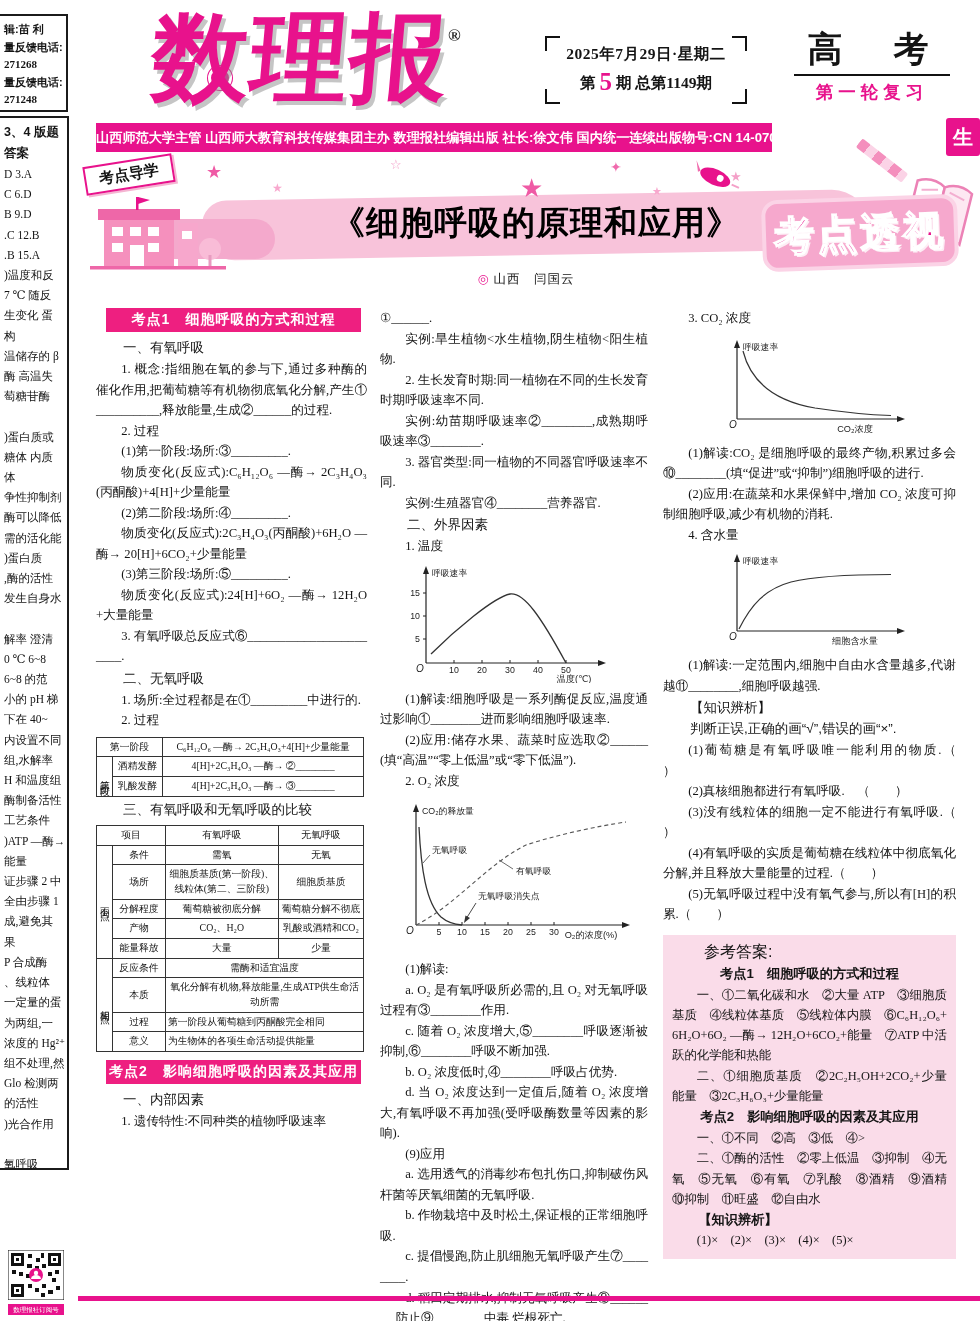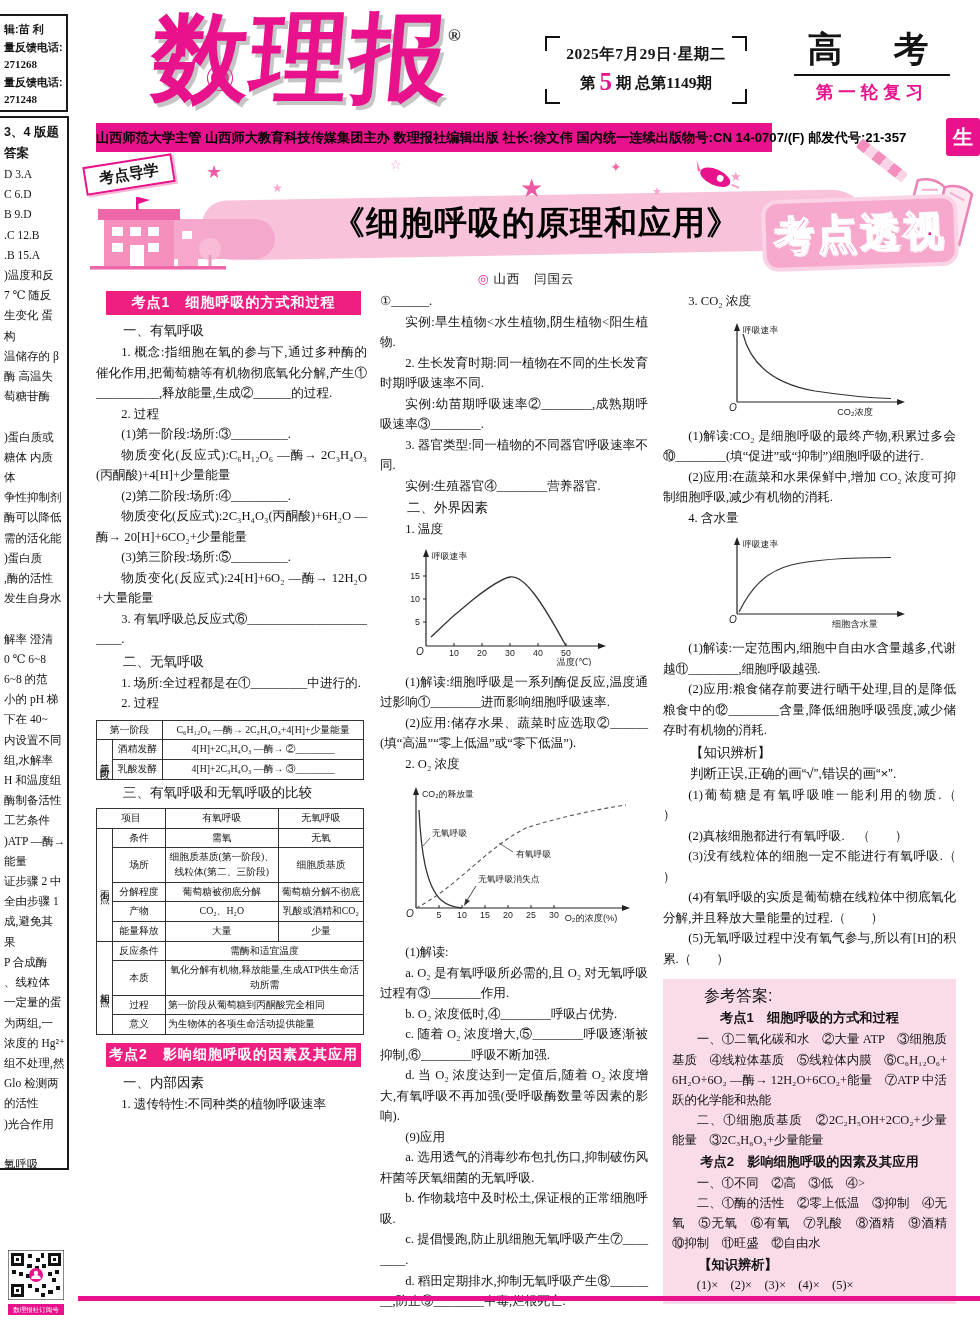--- a/index.html
+++ b/index.html
@@ -26,21 +26,21 @@
   .c-tr{top:0;right:0;border-top-width:2px;border-right-width:2px}
   .c-bl{bottom:0;left:0;border-bottom-width:2px;border-left-width:2px}
   .c-br{bottom:0;right:0;border-bottom-width:2px;border-right-width:2px}
   .dateline{font-size:15.5px;font-weight:bold;letter-spacing:.5px}
   .issueline{font-size:15.5px;font-weight:bold;margin-top:3px}
   .issue-no{color:#e8128c;font-size:25px;vertical-align:-2px;padding:0 4px;font-family:"Liberation Serif",serif}
   .gk{left:790px;top:26px;width:164px;text-align:center}
   .gk-main{font-size:35px;font-weight:900;letter-spacing:8px;white-space:nowrap}
   .gk-rule{width:156px;border-bottom:2.5px solid #111;margin:1px auto 4px}
   .gk-sub{color:#e8128c;font-weight:bold;font-size:17.5px;letter-spacing:5px;font-family:"Liberation Sans",sans-serif;white-space:nowrap}
-  .pinkbar{left:96px;top:123px;width:676px;height:29px;background:#e8128c;color:#000000;text-align:center;
+  .pinkbar{left:96px;top:123px;width:676px;height:29px;background:#e8128c;color:#ffffff;text-align:center;
            line-height:29px;font-size:13.2px;font-weight:bold;font-family:"Liberation Sans",sans-serif;white-space:nowrap}
   .subjtag{left:946px;top:118px;width:34px;height:38px;background:#e8128c;color:#fff;font-weight:bold;
            font-size:20px;text-align:center;line-height:38px;border-radius:3px;font-family:"Liberation Sans",sans-serif}
   
   .banner{left:90px;top:157px;width:890px;height:112px;overflow:visible}
   .ribbon1{left:112px;top:38px;width:668px;height:60px;background:#f8c3da;border-radius:45px 70px 40px 60px;transform:rotate(-1deg)}
   .ribbon2{left:55px;top:62px;width:130px;height:40px;background:#f4a9cc;border-radius:30px}
   .cornertag{left:-6px;top:3px;background:#fff;border:2.5px solid #e8128c;padding:3px 13px;font-size:15px;font-weight:900;
              transform:rotate(-9deg);font-family:"Liberation Sans",sans-serif;box-shadow:2px 2px 0 #f5b5d2}
   .btitle{left:118px;top:44px;width:656px;text-align:center;font-size:33px;font-weight:900;color:#000;
@@ -48,21 +48,21 @@
   .bbadge{left:672px;top:40px;width:188px;height:64px;background:#f6a8cd;border:4px solid #fbd3e6;border-radius:16px;
           display:flex;align-items:center;justify-content:center;z-index:3;transform:rotate(-2deg)}
   .bbadge span{font-size:40px;font-weight:900;color:#e8128c;letter-spacing:3px;font-family:"Liberation Sans",sans-serif;
           -webkit-text-stroke:1.5px #fff;text-shadow:2px 2px 0 rgba(255,255,255,.8)}
   .star{position:absolute;color:#ef5aa5;font-family:"DejaVu Sans",sans-serif}
   .pencil{left:763px;top:-2px;width:58px;height:11px;background:repeating-linear-gradient(90deg,#f48fbd 0 10px,#fbd3e6 10px 20px);
           transform:rotate(38deg);border-radius:2px;z-index:1}
   .byline{left:96px;top:271px;width:860px;text-align:center;font-size:12.5px;letter-spacing:1px}
   .byline .mark{color:#e8128c;font-weight:bold}
   
-  .col{position:absolute;top:291px}
+  .col{position:absolute;top:308px}
   #col1{left:96px;width:271px}
   #col2{left:380px;width:268px}
   #col3{left:663px;width:293px}
   .para{margin:0;font-size:12.6px;line-height:1.63;text-align:justify;text-indent:2em;word-break:break-all}
   .noind{text-indent:0}
   .subhead{font-family:"Liberation Sans",sans-serif;font-weight:normal;font-size:13.5px;margin:3px 0 2px;text-indent:2em}
   .kaodian{background:#ee1f80;color:#fff;font-family:"Liberation Sans",sans-serif;font-weight:bold;font-size:14px;
            text-align:center;padding:3px 2px;margin:0 6px 7px 10px;letter-spacing:1px}
   .kaodian.second{margin-top:8px}
   .tbl{border-collapse:collapse;width:99%;margin:6px 0 4px;font-size:9.8px;line-height:1.5}
@@ -427,22 +427,22 @@
         <line x1="127" y1="76" x2="113" y2="67" stroke="#444" stroke-width=".8"></line>
         <text x="130" y="81">有氧呼吸</text>
         <text x="92" y="106">无氧呼吸消失点</text>
         <line x1="90" y1="110" x2="80" y2="126" stroke="#333" stroke-width=".9"></line>
         <polygon points="78,130 79.5,122.5 84,125" fill="#333"></polygon>
       </svg>
     </div>
 
     <p class="para">(1)解读:</p>
     <p class="para">a. O₂ 是有氧呼吸所必需的,且 O₂ 对无氧呼吸过程有③________作用.</p>
+    <p class="para">c. 随着 O₂ 浓度增大,⑤________呼吸逐渐被抑制,⑥________呼吸不断加强.</p>
     <p class="para">b. O₂ 浓度低时,④________呼吸占优势.</p>
-    <p class="para">c. 随着 O₂ 浓度增大,⑤________呼吸逐渐被抑制,⑥________呼吸不断加强.</p>
     <p class="para">d. 当 O₂ 浓度达到一定值后,随着 O₂ 浓度增大,有氧呼吸不再加强(受呼吸酶数量等因素的影响).</p>
     <p class="para">(9)应用</p>
     <p class="para">a. 选用透气的消毒纱布包扎伤口,抑制破伤风杆菌等厌氧细菌的无氧呼吸.</p>
     <p class="para">b. 作物栽培中及时松土,保证根的正常细胞呼吸.</p>
     <p class="para">c. 提倡慢跑,防止肌细胞无氧呼吸产生⑦________.</p>
     <p class="para">d. 稻田定期排水,抑制无氧呼吸产生⑧________,防止⑨________中毒,烂根死亡.</p>
   </div>
 
   <div class="col" id="col3">
     <p class="para">3. CO₂ 浓度</p>
@@ -471,21 +471,20 @@
         <line x1="34" y1="84" x2="196" y2="84" stroke="#222" stroke-width="1.2"></line>
         <polygon points="202,84 194,81 194,87" fill="#222"></polygon>
         <text x="40" y="17">呼吸速率</text>
         <text x="26" y="93" class="o">O</text>
         <text x="152" y="97" text-anchor="middle" class="axlab">细胞含水量</text>
         <path d="M36,82 C48,58 62,42 88,35 C112,29 160,27.5 188,27.5" fill="none" stroke="#333" stroke-width="1.2"></path>
       </svg>
     </div>
 
     <p class="para">(1)解读:一定范围内,细胞中自由水含量越多,代谢越⑪________,细胞呼吸越强.</p>
-    <p class="para">(2)应用:粮食储存前要进行晒干处理,目的是降低粮食中的⑫________含量,降低细胞呼吸强度,减少储存时有机物的消耗.</p>
     <div class="subhead">【知识辨析】</div>
     <div class="subhead">判断正误,正确的画“√”,错误的画“×”.</div>
     <p class="para">(1)葡萄糖是有氧呼吸唯一能利用的物质.（　　）</p>
     <p class="para">(2)真核细胞都进行有氧呼吸.　（　　）</p>
     <p class="para">(3)没有线粒体的细胞一定不能进行有氧呼吸.（　　）</p>
     <p class="para">(4)有氧呼吸的实质是葡萄糖在线粒体中彻底氧化分解,并且释放大量能量的过程.（　　）</p>
     <p class="para">(5)无氧呼吸过程中没有氧气参与,所以有[H]的积累.（　　）</p>
 
     <div class="ansbox">
       <div class="ans-head">参考答案:</div>

